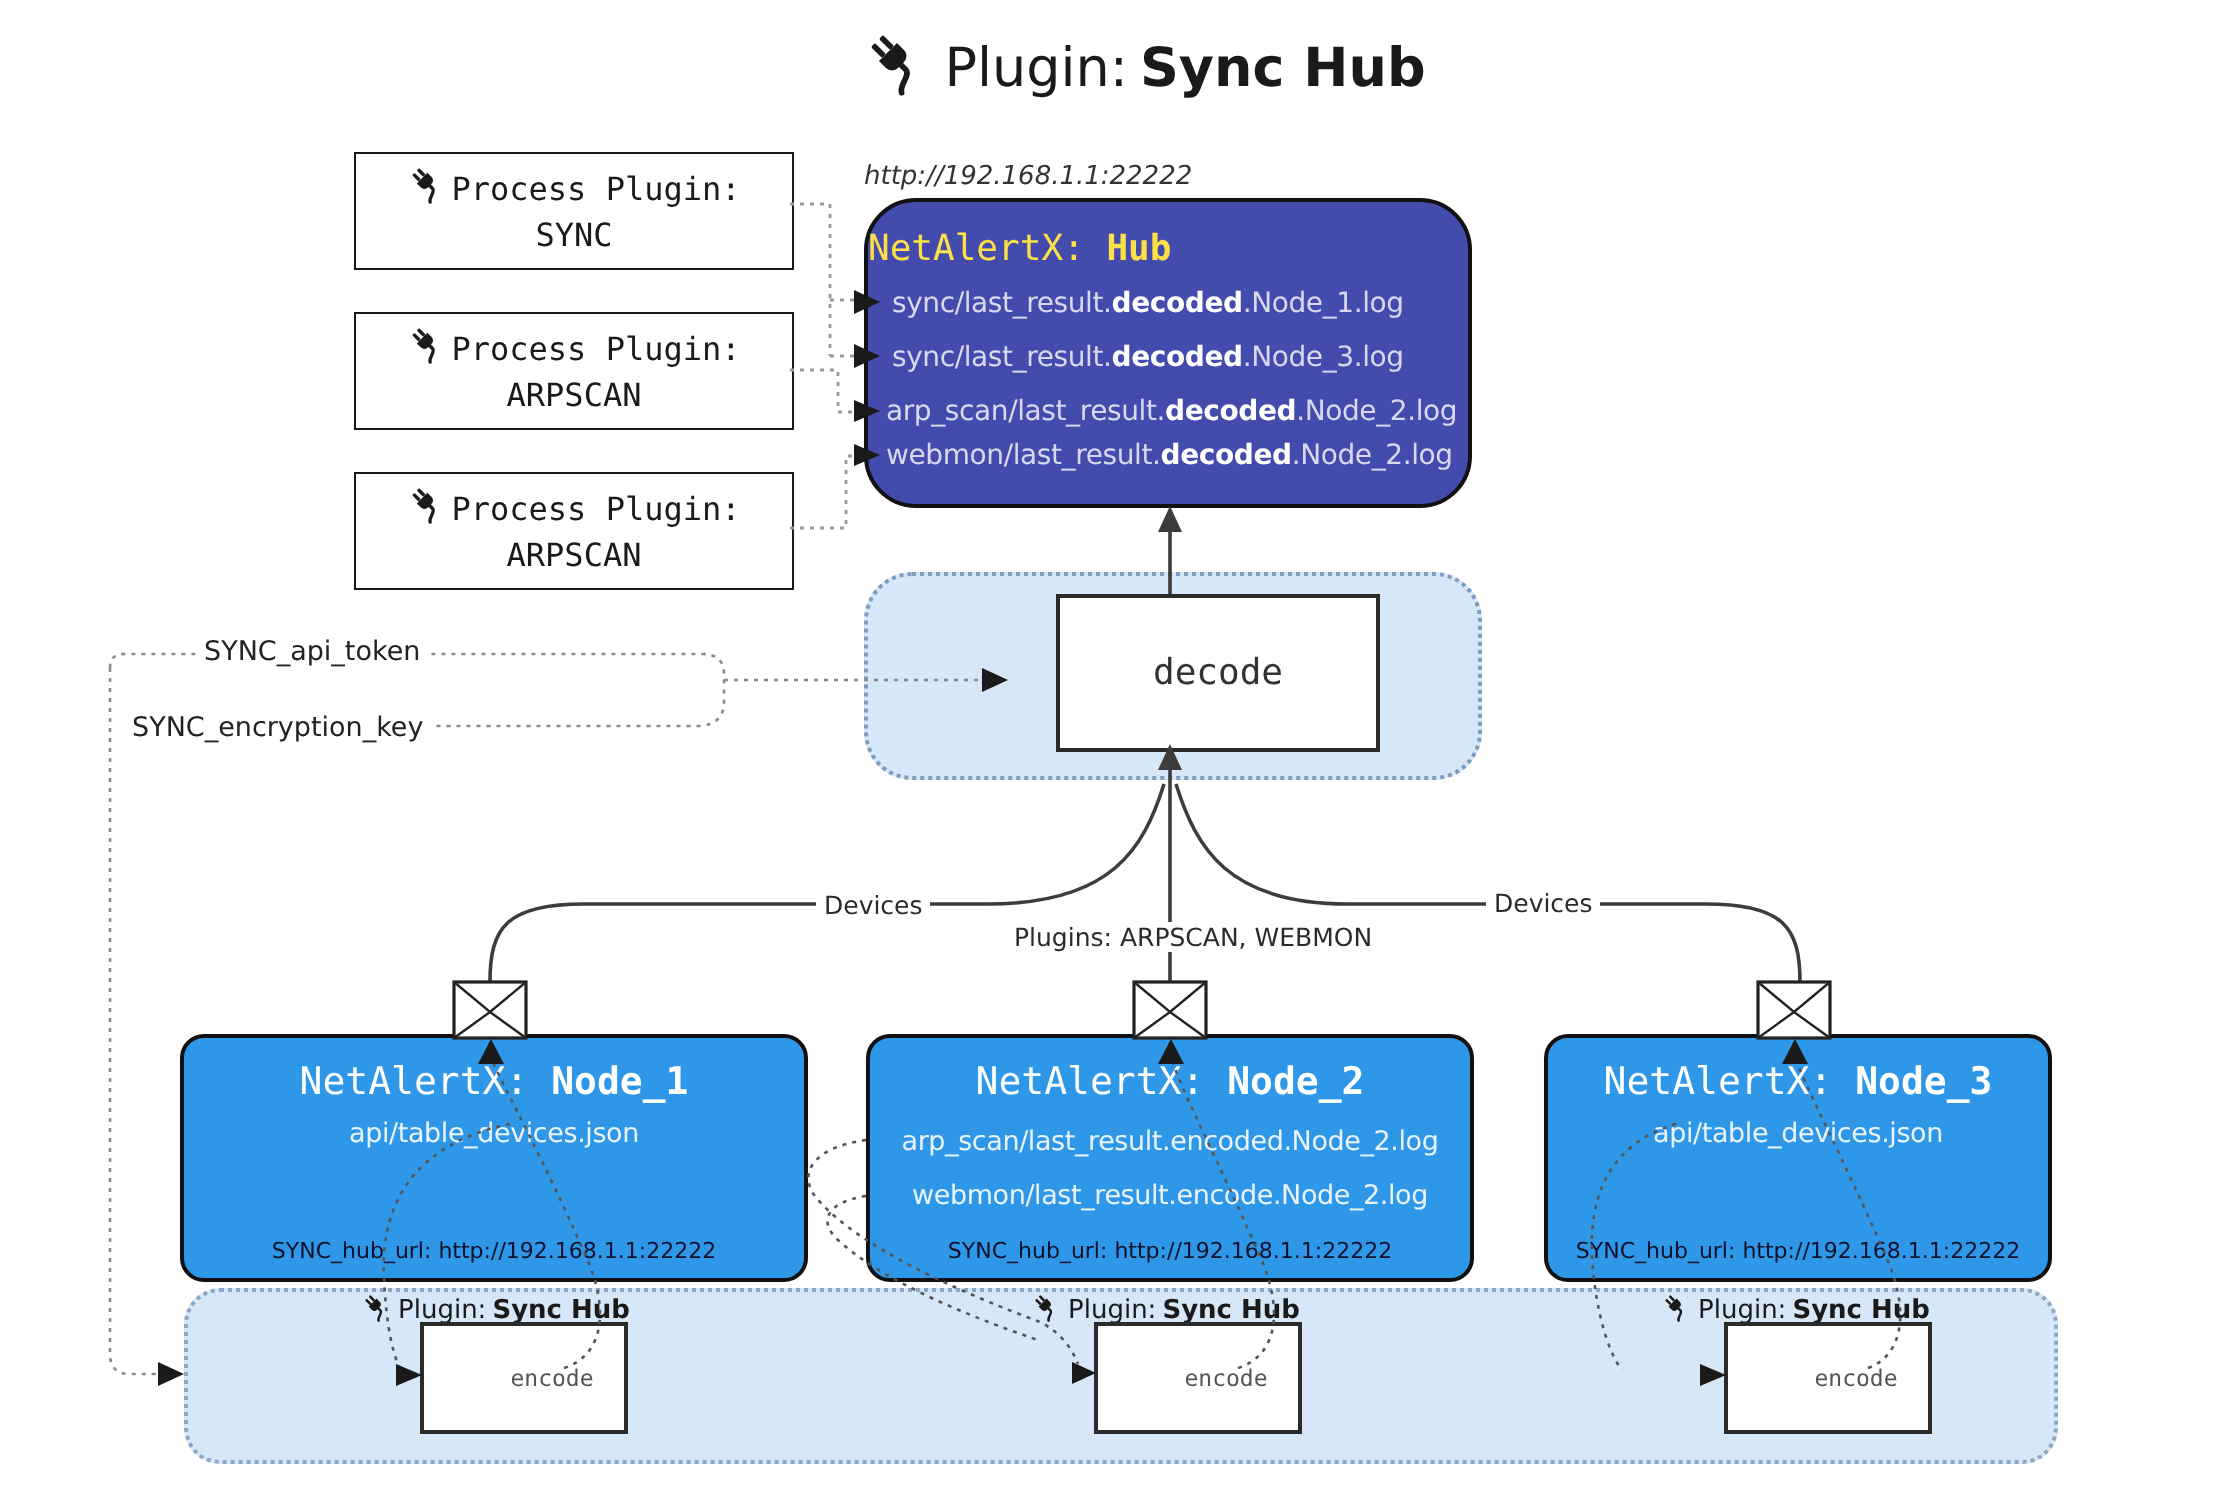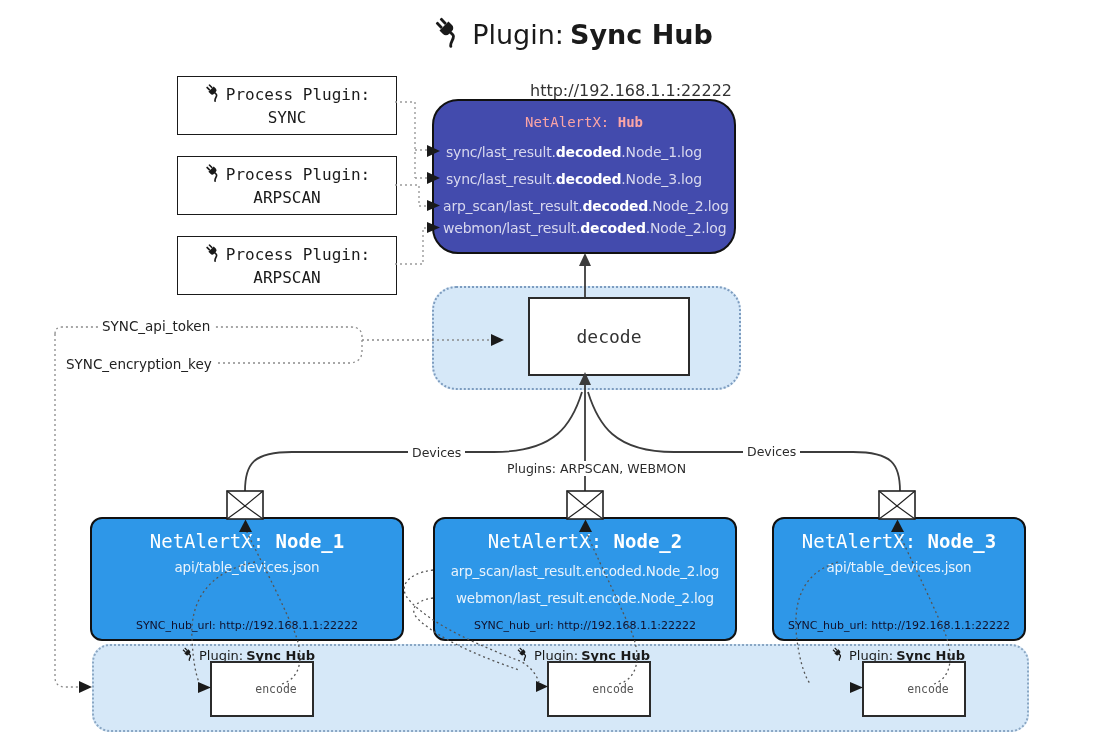--- a/index.html
+++ b/index.html
@@ -16,24 +16,24 @@
   
   .pbox{position:absolute;left:177px;width:218px;height:57px;border:1.6px solid #1a1a1a;background:#fff;
         font-family:"DejaVu Sans Mono","Liberation Mono",monospace;font-size:16px;text-align:center;z-index:2;}
   .prow{display:flex;align-items:center;justify-content:center;gap:2px;margin-top:5px;}
   .prow .plug-slot svg{width:20px;height:20px;}
   .pname{margin-top:2px;}
 
   
   .hub{position:absolute;left:432px;top:99px;width:300px;height:151px;background:#434bad;
        border:2px solid #111;border-radius:26px;z-index:2;}
-  .hub-title{position:absolute;top:13px;width:100%;text-align:center;color:#fca5a5;font-size:14px;}
+  .hub-title{position:absolute;top:13px;width:100%;text-align:left;color:#fde047;font-size:18px;}
   .hub-line{position:absolute;left:12px;font-size:14px;letter-spacing:-0.2px;color:#d8d8ee;white-space:nowrap;}
   .hub-line .b{color:#fff;}
-  .hub-url{position:absolute;left:432px;top:81px;width:300px;text-align:right;font-size:16px;color:#333;}
+  .hub-url{position:absolute;left:432px;top:81px;width:300px;text-align:left;font-size:13px;color:#333;font-style:italic;}
 
   
   .decode-wrap{position:absolute;left:432px;top:286px;width:305px;height:100px;background:#d6e8f8;
                border:2px dotted #7d9cbf;border-radius:24px;z-index:1;}
   .decode-box{position:absolute;left:528px;top:297px;width:158px;height:75px;background:#fff;
               border:2px solid #2b2b2b;display:flex;align-items:center;justify-content:center;
               font-size:18px;color:#333;z-index:2;}
 
   
   .node{position:absolute;top:517px;height:120px;background:#2e97e8;border:2px solid #111;

